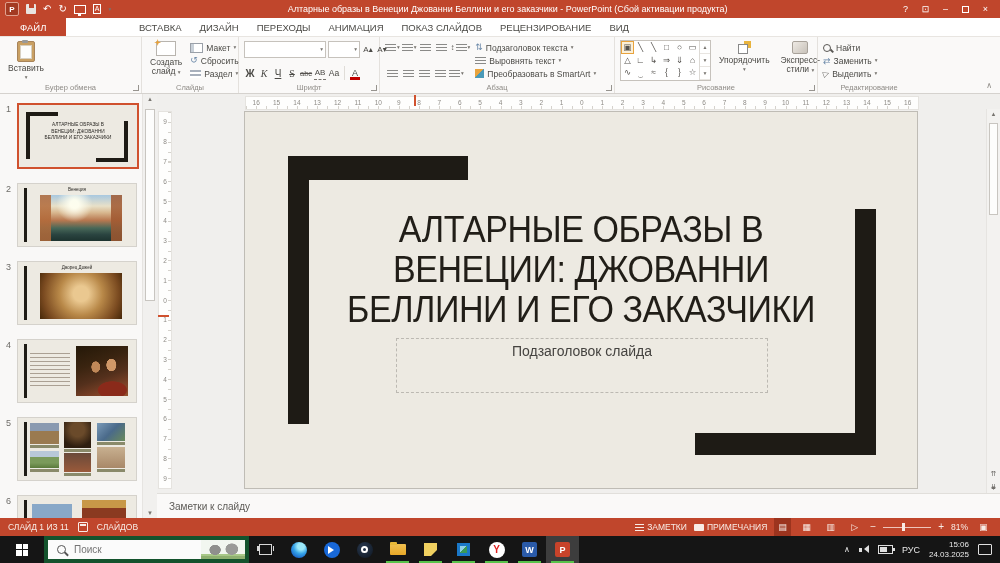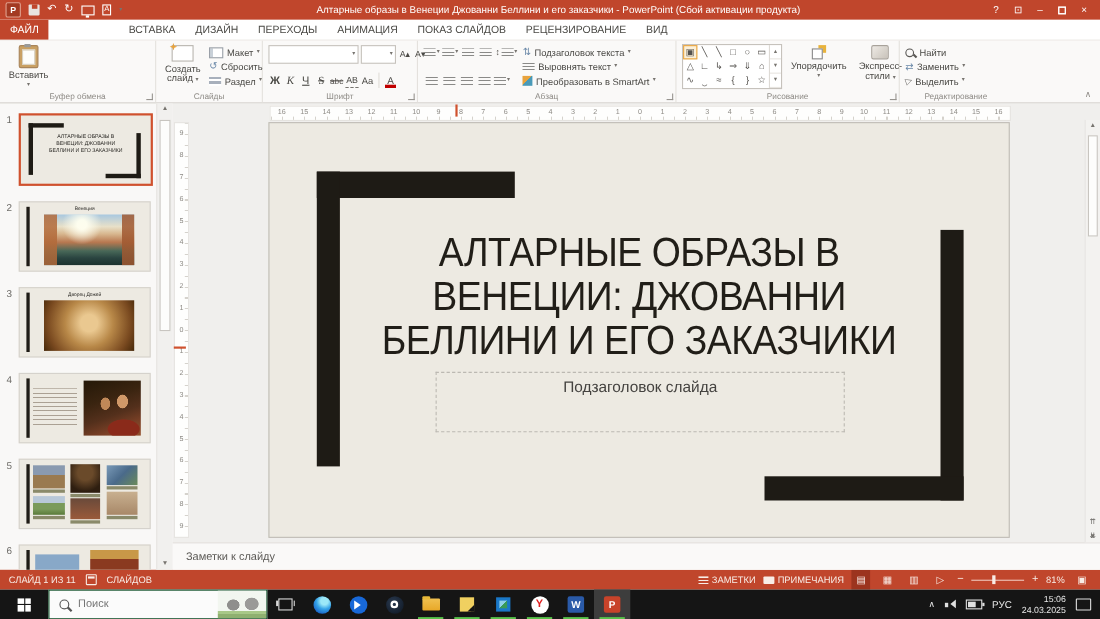--- a/index.html
+++ b/index.html
@@ -18,21 +18,21 @@
   .qat-a{font-size:7px;border:1px solid #fff;padding:0 1px;line-height:8px;}
   .tb-title{flex:1;text-align:center;font-size:9px;white-space:nowrap;overflow:hidden;text-overflow:ellipsis;}
   .winctl{display:flex;align-items:center;gap:1px;padding-right:5px;}
   .winbtn{width:19px;height:16px;display:flex;align-items:center;justify-content:center;font-size:9px;color:#fff;}
   .restore-ico{width:7px;height:7px;position:relative;}
   .restore-ico::before{content:"";position:absolute;left:0;bottom:0;width:5px;height:5px;border:1px solid #fff;background:#C0462C;}
   .restore-ico::after{content:"";position:absolute;right:0;top:0;width:5px;height:5px;border:1px solid #fff;}
   
   .tabrow{height:18px;background:#fff;display:flex;align-items:stretch;flex:none;border-bottom:1px solid #E8E5E1;}
   .tab{display:flex;align-items:center;padding:0 9px;font-size:9.5px;color:#4A4945;cursor:default;white-space:nowrap;}
-  .tab-file{background:#C0462C;color:#fff;padding:0 9px;}
+  .tab-file{background:#C0462C;color:#fff;padding:0 20px;}
   .tab-active{color:#C0462C;background:#fff;border:1px solid #D8D5D0;border-bottom:1px solid #fff;margin-bottom:-1px;margin-top:40px;}
   .account{margin-left:auto;display:flex;align-items:center;gap:5px;padding-right:3px;font-size:9px;color:#5A5855;}
   .avatar{width:16px;height:16px;background:#DCDAD6;position:relative;overflow:hidden;border:1px solid #C8C5C0;}
   .avatar::before{content:"";position:absolute;top:2.5px;left:5px;width:5px;height:5px;border-radius:50%;background:#fff;}
   .avatar::after{content:"";position:absolute;bottom:-3px;left:2.5px;width:10px;height:7px;border-radius:50% 50% 0 0;background:#fff;}
   
   .ribbon{height:56px;background:#FAF9F8;border-bottom:1px solid #D5D2CE;display:flex;flex:none;position:relative;}
   .rgroup{position:relative;border-right:1px solid #E4E1DD;padding:3px 5px 12px 5px;display:flex;gap:5px;flex:none;}
   .rg-label{position:absolute;bottom:1px;left:0;right:0;text-align:center;font-size:7.5px;color:#8E8B86;}
   .launcher{position:absolute;bottom:2px;right:2px;width:5px;height:5px;border-right:1px solid #97948F;border-bottom:1px solid #97948F;}
@@ -162,21 +162,21 @@
   .viewbtn{width:17px;height:18px;display:flex;align-items:center;justify-content:center;font-size:9px;}
   .viewbtn.active{background:rgba(90,20,5,.35);}
   .zoomtrack{width:48px;height:1px;background:rgba(255,240,235,.75);position:relative;}
   .zoomknob{position:absolute;left:19px;top:-3.5px;width:3px;height:8px;background:#F8ECE6;}
   .zoomsign{font-size:10px;line-height:10px;}
   
   .taskbar{height:27px;flex:none;background:#151515;display:flex;align-items:stretch;color:#E8E8E8;}
   .start{width:44px;display:flex;align-items:center;justify-content:center;}
   .win-logo{display:grid;grid-template-columns:5.5px 5.5px;grid-template-rows:5.5px 5.5px;gap:1px;}
   .win-logo i{background:#fff;}
-  .search{width:188px;background:#FBFBFB;border:1px solid #14532d;display:flex;align-items:center;gap:6px;
+  .search{width:188px;background:#FBFBFB;border:4px solid #14532d;display:flex;align-items:center;gap:6px;
     padding:0 0 0 9px;position:relative;}
   .search input{border:none;outline:none;background:transparent;font-size:10px;color:#555;width:90px;
     font-family:"Liberation Sans",sans-serif;}
   .mag-dark{width:7px;height:7px;border:1.5px solid #555;border-radius:50%;position:relative;flex:none;}
   .mag-dark::after{content:"";position:absolute;width:5px;height:1.5px;background:#555;right:-4px;bottom:-1px;transform:rotate(45deg);}
   .search-pic{position:absolute;right:0;top:0;bottom:0;width:44px;background:
     radial-gradient(ellipse 9px 8px at 32% 52%,#8F8F8D 0 60%,rgba(0,0,0,0) 66%),
     radial-gradient(ellipse 10px 9px at 70% 48%,#9A9A98 0 60%,rgba(0,0,0,0) 66%),
     linear-gradient(#F2F6F0 0 72%,#A8C888 72% 86%,#8FB070 86%);}
   .ticon{width:33px;display:flex;align-items:center;justify-content:center;position:relative;}

